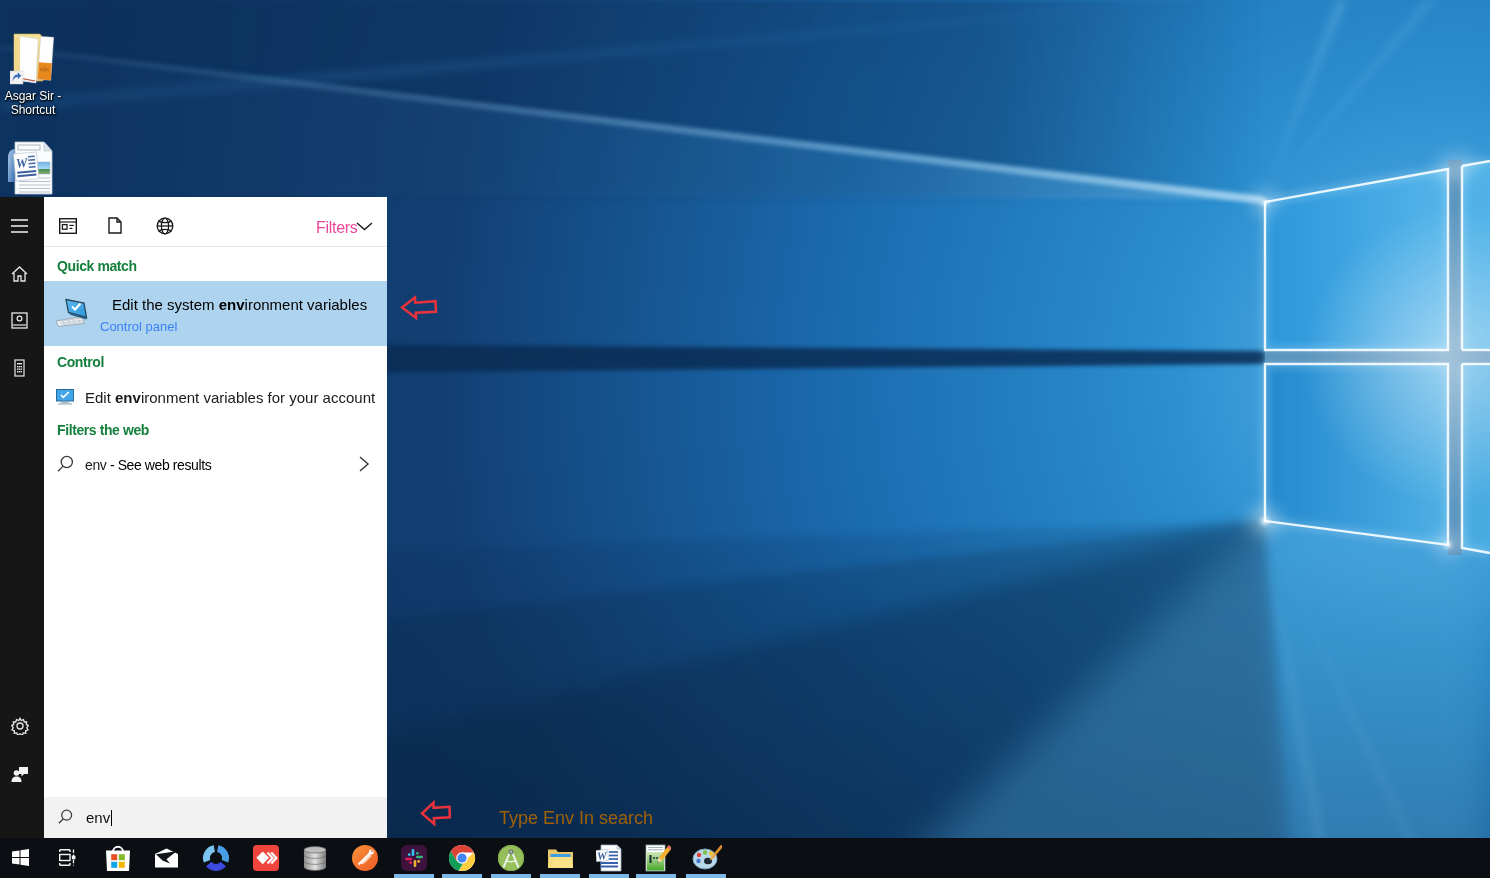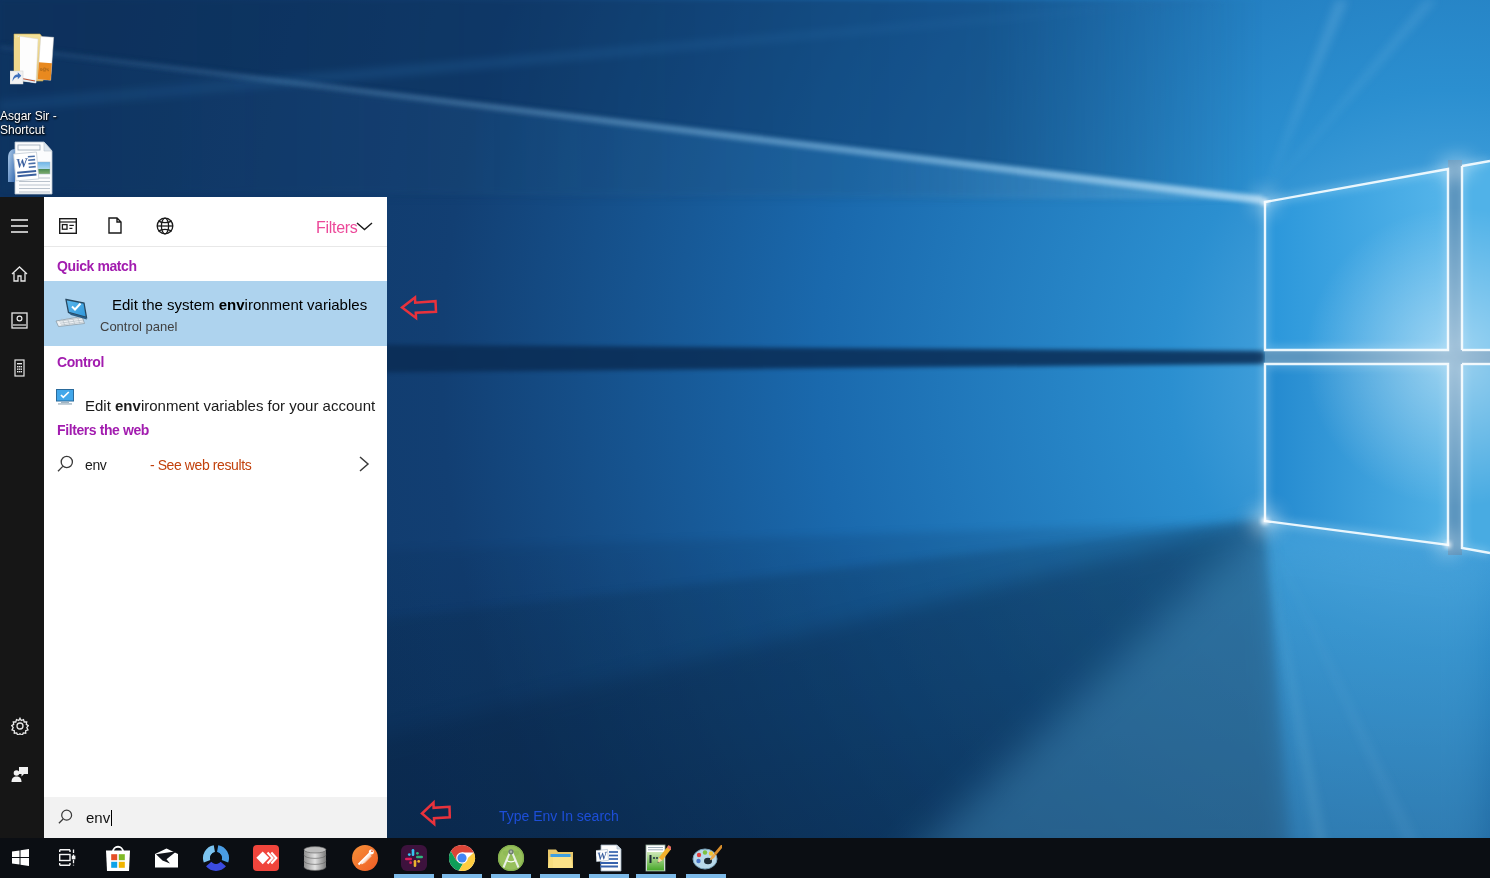--- a/index.html
+++ b/index.html
@@ -1,38 +1,38 @@
 <!DOCTYPE html>
 <html><head>
 <meta charset="utf-8">
 <style>
   * { margin:0; padding:0; box-sizing:border-box; }
   html,body { width:1490px; height:878px; overflow:hidden; font-family:"Liberation Sans", sans-serif; }
   #wall { position:absolute; left:0; top:0; }
   #sidebar { position:absolute; z-index:1; left:0; top:197px; width:44px; height:641px; background:#161616; }
   #panel { position:absolute; z-index:1; left:44px; top:197px; width:343px; height:641px; background:#ffffff; }
   .sep { position:absolute; z-index:2; left:44px; top:246px; width:343px; height:1px; background:#e8e8e8; }
-  .hdr { position:absolute; z-index:5; font-size:14px; letter-spacing:-0.4px; font-weight:bold; color:#a21caf; }
+  .hdr { position:absolute; z-index:5; font-size:14px; letter-spacing:-0.4px; font-weight:bold; color:#15803d; }
   #quickmatch { left:57px; top:258px; }
   #settingshdr { left:57px; top:354px; }
   #webhdr { left:57px; top:422px; }
   #hirow { position:absolute; z-index:2; left:44px; top:281px; width:343px; height:65px; background:#aed3ee; }
   #hititle { position:absolute; z-index:5; left:100px; top:296px; font-size:15px; color:#000;margin-left:12px; }
-  #hitsub { position:absolute; z-index:5; left:100px; top:319px; font-size:13px; color:#404040; }
-  #setrow { position:absolute; z-index:5; left:85px; top:389px; font-size:15px; color:#1a1a1a;margin-top:8px; }
+  #hitsub { position:absolute; z-index:5; left:100px; top:319px; font-size:13px; color:#3b82f6; }
+  #setrow { position:absolute; z-index:5; left:85px; top:389px; font-size:15px; color:#1a1a1a; }
   #webrow { position:absolute; z-index:5; left:85px; top:457px; font-size:14px; letter-spacing:-0.4px; color:#1a1a1a; }
-  .gray { color:#c2410c;margin-left:40px; }
+  .gray { color:#000000; }
   #filters { position:absolute; z-index:5; left:316px; top:219px; font-size:16px; letter-spacing:-0.3px; color:#ec4899; }
   #searchbox { position:absolute; z-index:2; left:44px; top:797px; width:343px; height:41px; background:#f2f2f2; }
   #searchtext { position:absolute; z-index:5; left:86px; top:809px; font-size:15px; color:#111; }
   #taskbar { position:absolute; z-index:3; left:0; top:838px; width:1490px; height:40px; background:#0b0e13; }
   .ul { position:absolute; z-index:11; top:874px; height:4px; background:#7cb9e8; }
   .icon { position:absolute; z-index:10; }
-  .dlabel { position:absolute; z-index:10; color:#fff; font-size:12px; text-shadow:0 1px 2px #000, 1px 1px 2px #000; line-height:14px;margin-top:20px; }
-  #redtext { position:absolute; z-index:6; left:499px; top:808px; color:#1d4ed8; font-size:14px; }
+  .dlabel { position:absolute; z-index:10; color:#fff; font-size:12px; text-align:center; text-shadow:0 1px 2px #000, 1px 1px 2px #000; line-height:14px; }
+  #redtext { position:absolute; z-index:6; left:499px; top:808px; color:#a16207; font-size:18px; }
 </style>
 </head>
 <body>
 <svg id="wall" width="1490" height="878" viewBox="0 0 1490 878">
   <defs>
     <radialGradient id="glow" cx="1450" cy="370" r="1400" gradientUnits="userSpaceOnUse">
       <stop offset="0" stop-color="#8fd0f3"></stop>
       <stop offset="0.07" stop-color="#4faae2"></stop>
       <stop offset="0.2" stop-color="#2b8fd0"></stop>
       <stop offset="0.45" stop-color="#1a69ad"></stop>

